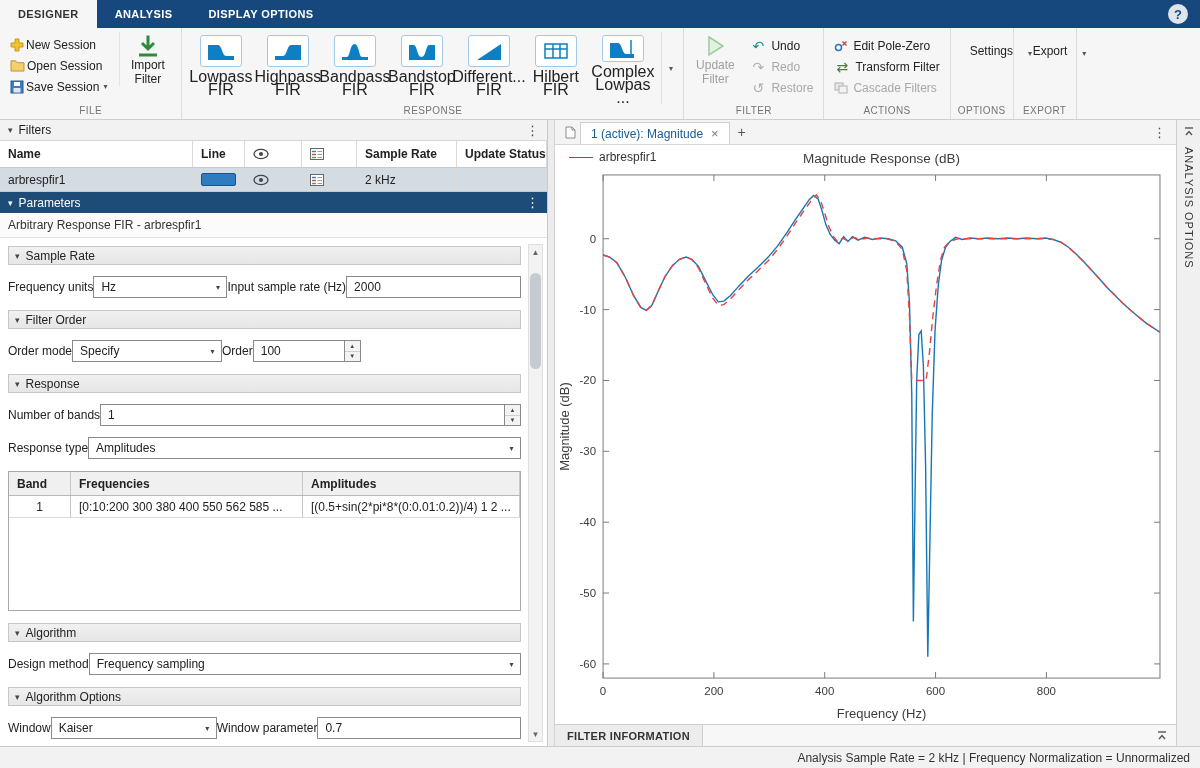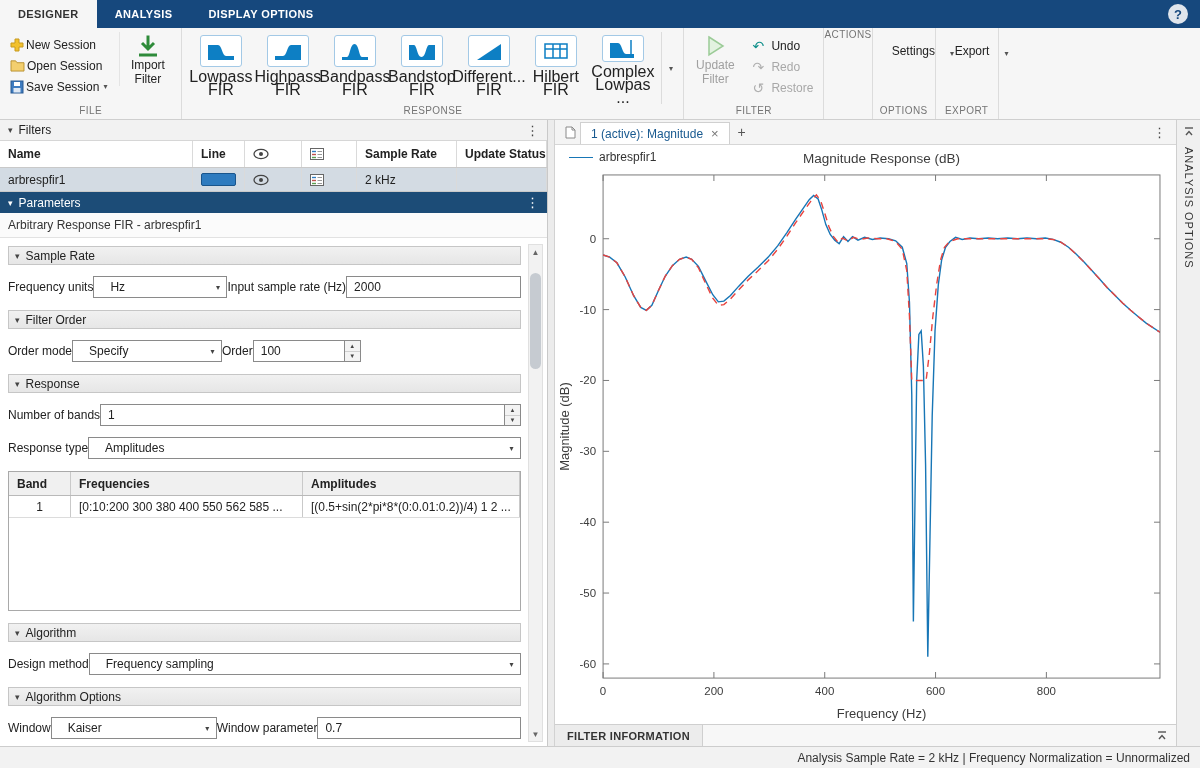--- a/index.html
+++ b/index.html
@@ -65,21 +65,21 @@
   .params-header .tri { color:#fff; }
   .params-header .dots { color:#fff; }
   .params-sub { height:25px; flex:0 0 25px; display:flex; align-items:center; padding:0 8px; background:#fbfbfb; border-bottom:1px solid #e2e2e2; color:#333; }
   .params-body { flex:1; position:relative; overflow:hidden; background:#fff; padding:0 26px 0 8px; }
 
   .gbar { height:19px; background:linear-gradient(#f1f1f1,#e6e6e6); border:1px solid #c6c6c6; display:flex; align-items:center; gap:6px; padding:0 6px; margin-top:12px; color:#222; }
   .gbar.first { margin-top:8px; }
   .frow { display:flex; align-items:center; margin-top:11px; }
   .frow label { white-space:nowrap; color:#222; }
 
-  .combo { height:22px; border:1px solid #8a8a8a; background:#fff; display:flex; align-items:center; padding-left:16px; }
+  .combo { height:22px; border:1px solid #8a8a8a; background:#fff; display:flex; align-items:center; padding-left:7px; }
   .combo .cv { flex:1; overflow:hidden; white-space:nowrap; }
   .combo .ca { width:17px; align-self:stretch; display:flex; align-items:center; justify-content:center; color:#444; font-size:8px; }
   .tinput { height:22px; border:1px solid #8a8a8a; background:#fff; display:flex; align-items:center; padding:0 7px; overflow:hidden; white-space:nowrap; }
   .spin { width:16px; height:22px; border:1px solid #8a8a8a; border-left:none; display:flex; flex-direction:column; background:#f3f3f3; }
   .spin span { flex:1; font-size:6px; display:flex; align-items:center; justify-content:center; color:#444; }
   .spin span + span { border-top:1px solid #cfcfcf; }
   .spinwrap { display:flex; }
   .w134 { width:134px; } .w150 { width:150px; } .w92 { width:92px; } .w166 { width:166px; }
   .flex1 { flex:1; }
 
@@ -265,20 +265,42 @@
           <div class="mini-item disabled">
             <span class="uicon gray">↺</span>
             <span>Restore</span>
           </div>
         </div>
       </div>
       <div class="rlabel">FILTER</div>
     </div>
 
     <div class="rsec">
+      <div class="rbody">
+        <div class="mini-col">
+          <div class="mini-item">
+            <svg width="14" height="12" viewBox="0 0 14 12">
+                <circle cx="4.5" cy="7.5" r="3" fill="none" stroke="#2a72b5" stroke-width="1.5"></circle>
+                <path d="M8.5,1.5 L12.5,5.5 M12.5,1.5 L8.5,5.5" stroke="#c0504d" stroke-width="1.5"></path>
+              </svg>
+            <span>Edit Pole-Zero</span>
+          </div>
+          <div class="mini-item">
+            <span class="uicon" style="color:#2e8b3a">⇄</span>
+            <span>Transform Filter</span>
+          </div>
+          <div class="mini-item disabled">
+            <svg width="14" height="12" viewBox="0 0 14 12">
+                <rect x="1" y="1" width="8" height="7" fill="#e8e8e8" stroke="#b0b0b0"></rect>
+                <rect x="5" y="4" width="8" height="7" fill="#f3f3f3" stroke="#b0b0b0"></rect>
+              </svg>
+            <span>Cascade Filters</span>
+          </div>
+        </div>
+      </div>
       <div class="rlabel">ACTIONS</div>
     </div>
 
     <div class="rsec">
       <div class="rbody">
         <div class="big-btn">
           <svg width="24" height="24" viewBox="0 0 24 24">
               <g stroke="#6d6d6d" stroke-width="2" fill="none">
                 <circle cx="12" cy="12" r="6"></circle>
                 <path d="M12,2 v4 M12,18 v4 M2,12 h4 M18,12 h4 M4.9,4.9 l2.8,2.8 M16.3,16.3 l2.8,2.8 M19.1,4.9 l-2.8,2.8 M7.7,16.3 l-2.8,2.8"></path>

